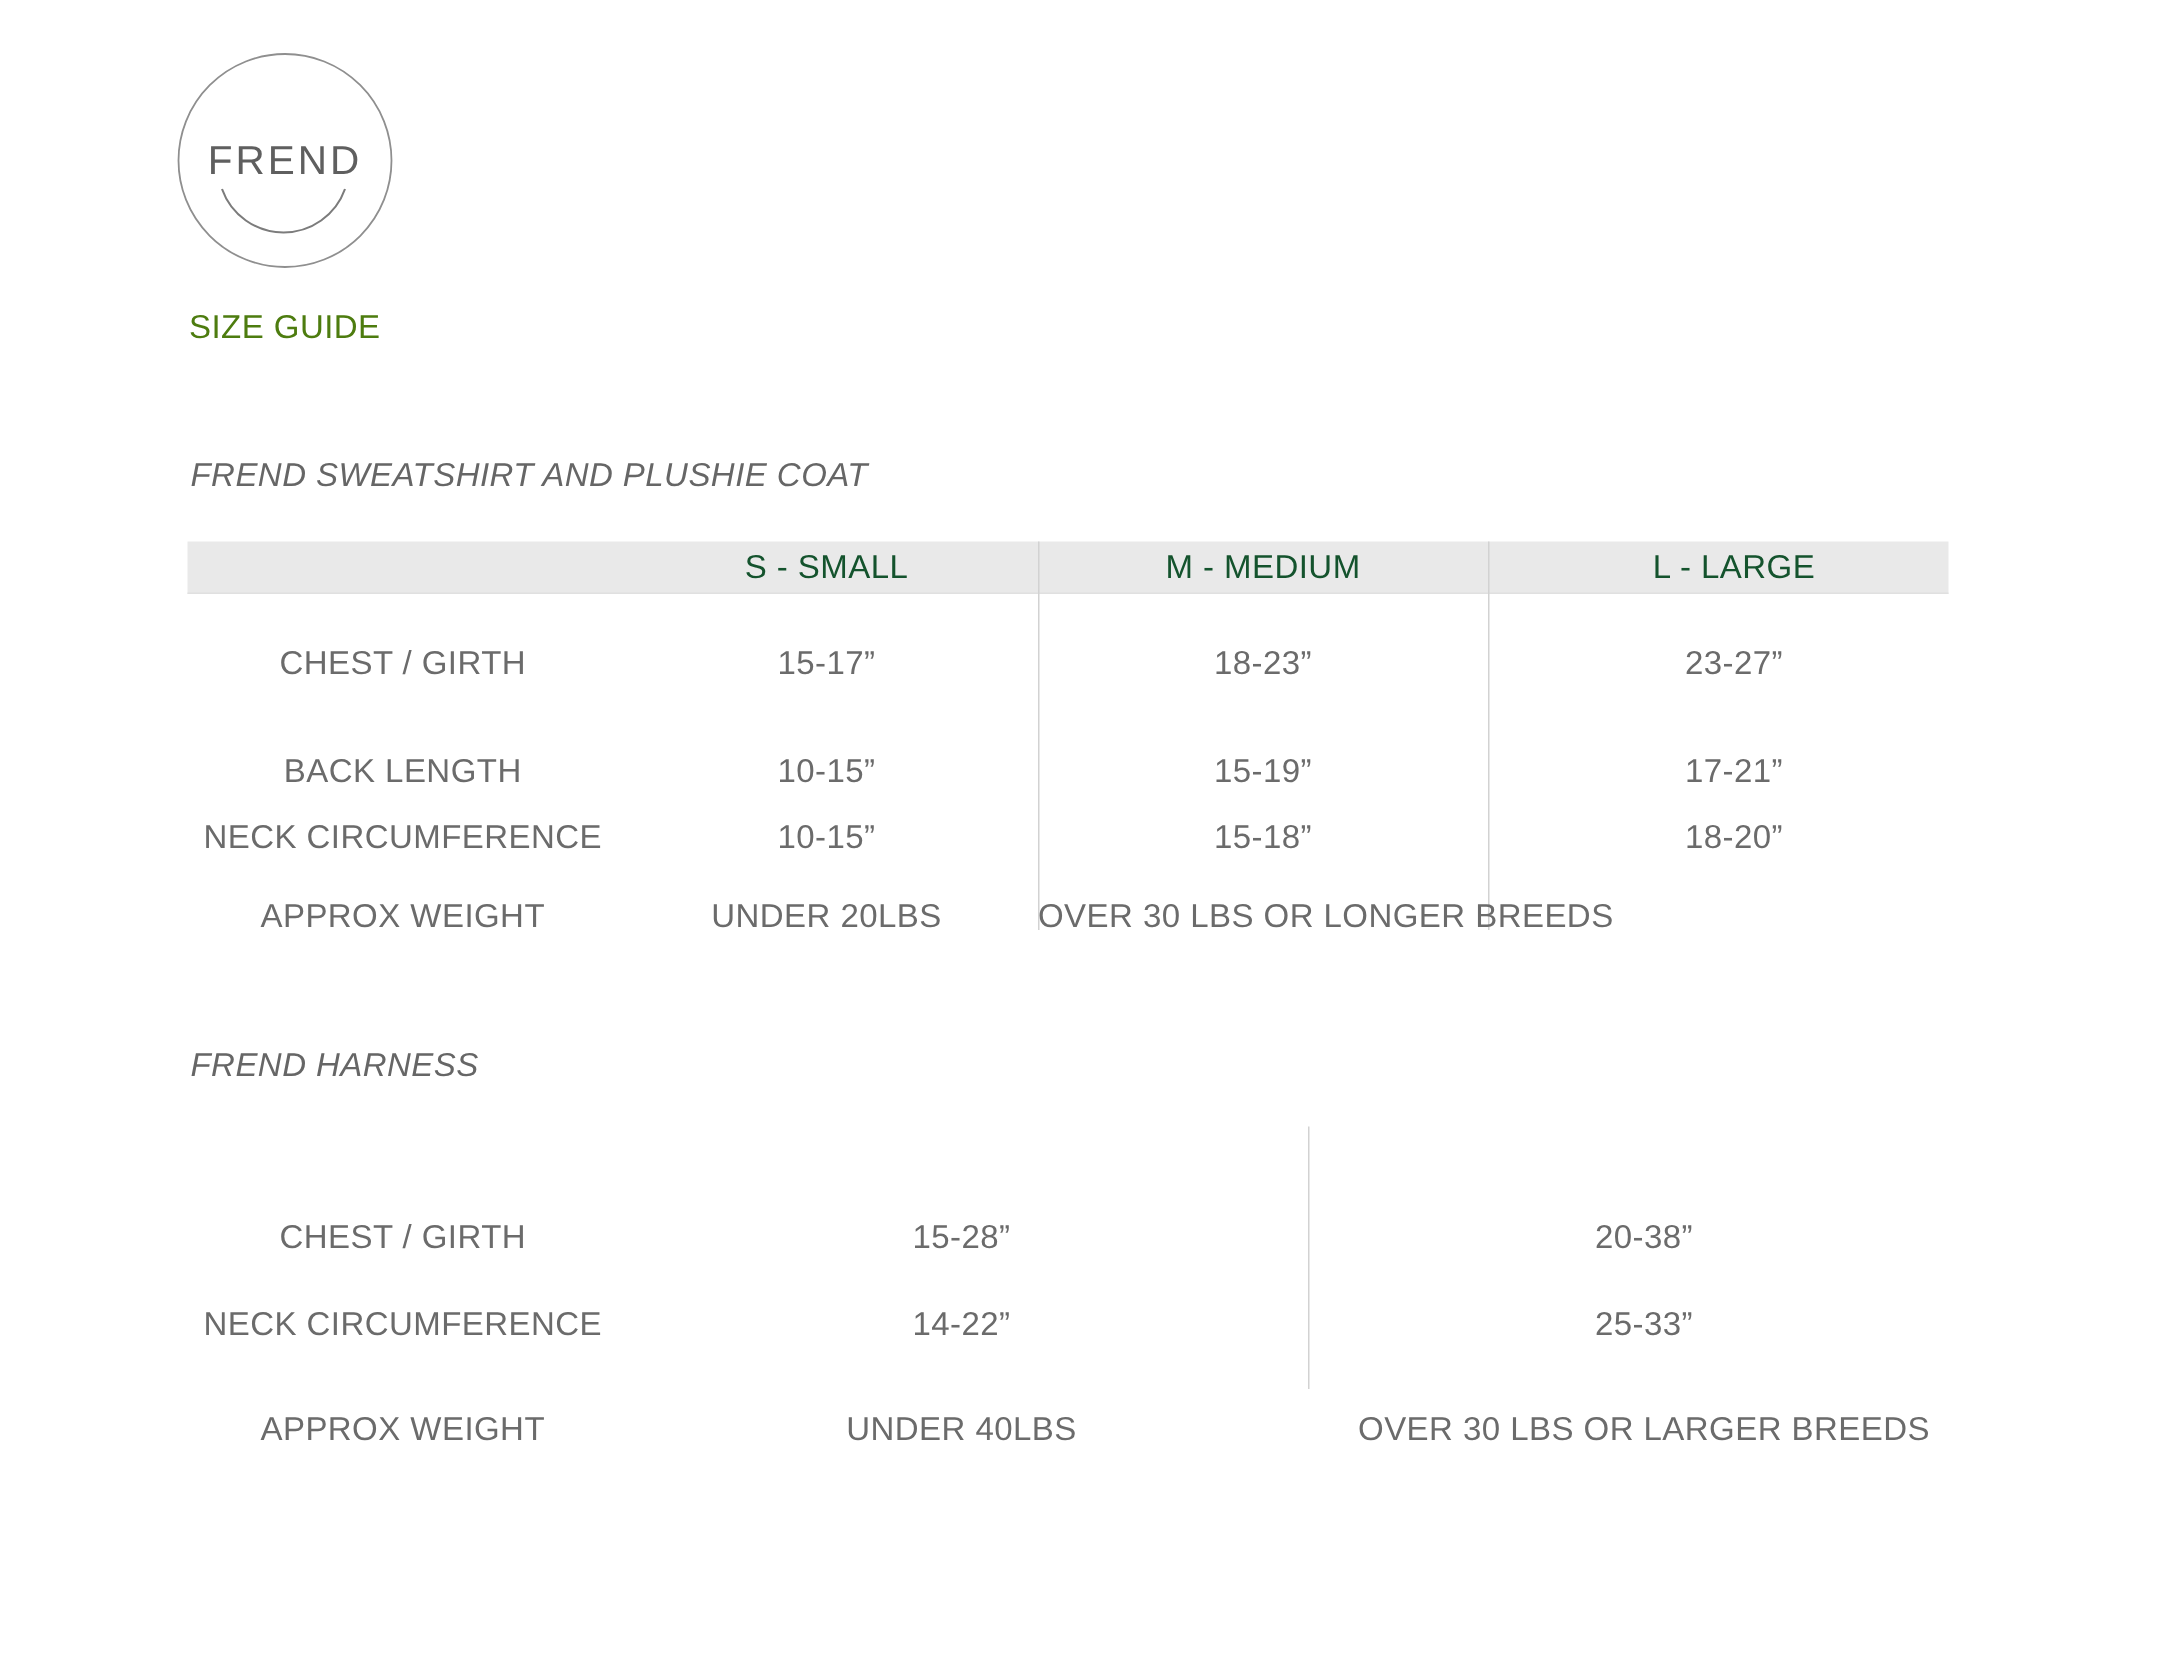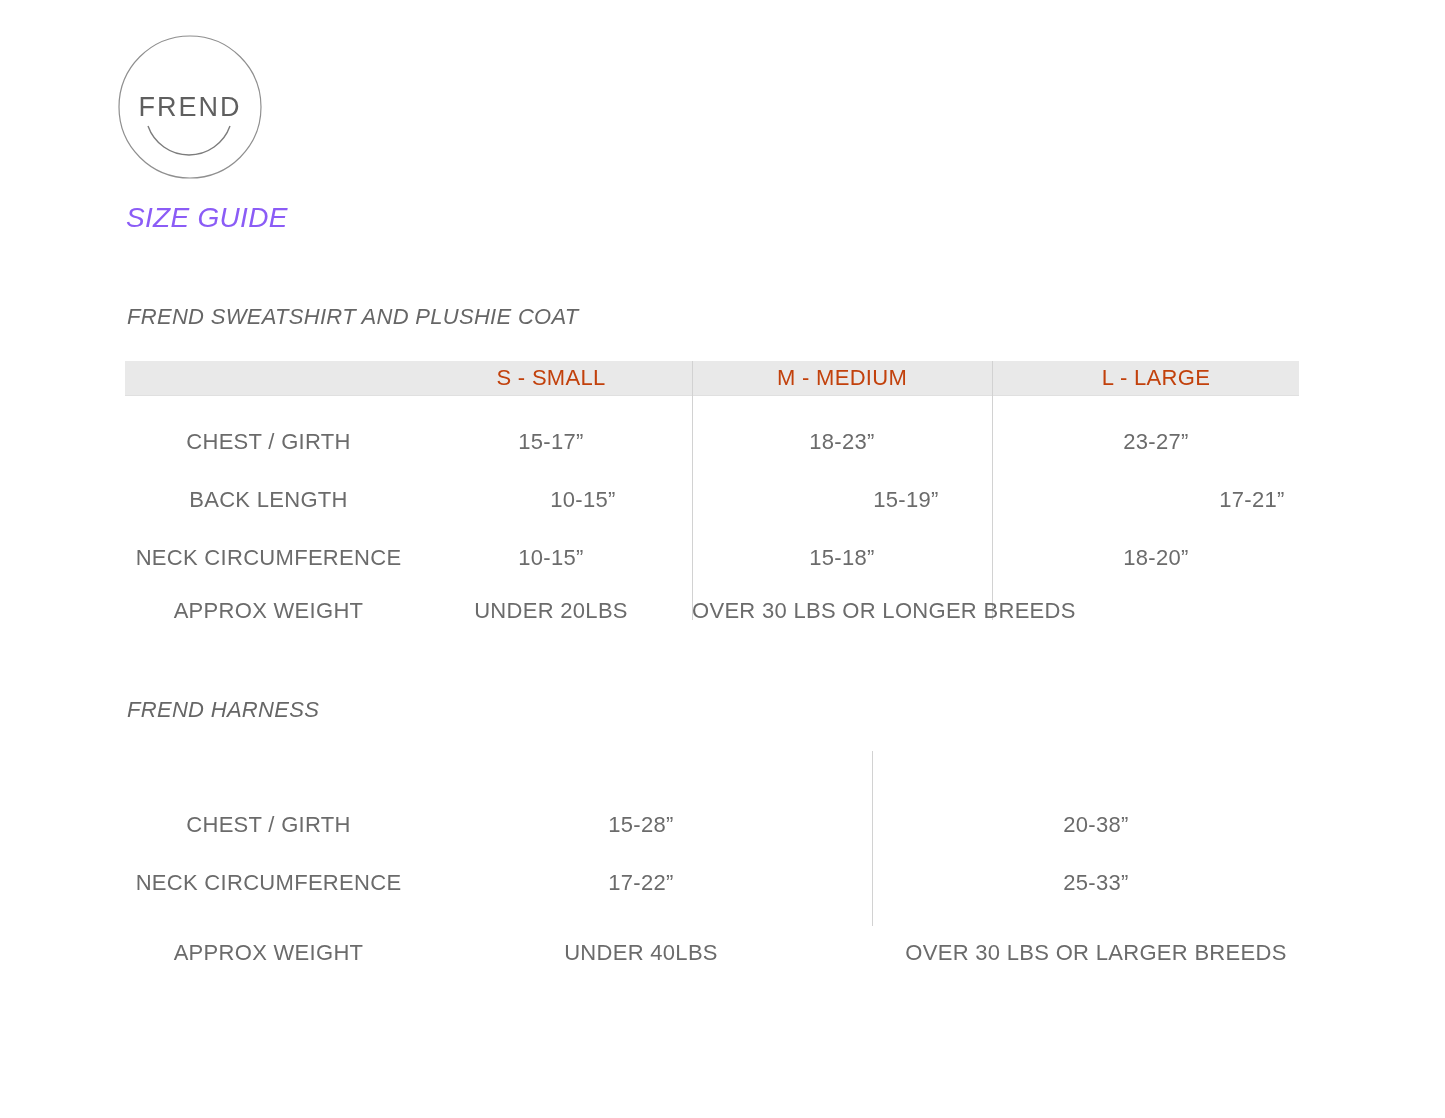--- a/index.html
+++ b/index.html
@@ -22,41 +22,41 @@
   .logo text {
     fill: #5f5f5f;
     font-family: "Liberation Sans", sans-serif;
     font-size: 27px;
     letter-spacing: 2px;
     text-anchor: middle;
   }
 
   .page-title {
     position: absolute; left: 126px; top: 203px;
-    margin: 0; font-size: 28px; font-weight: normal;
-    line-height: 30px; color: #8b5cf6; font-style: italic;
+    margin: 0; font-size: 22px; font-weight: normal;
+    line-height: 30px; color: #4d7c0f;
   }
 
   .section-title {
     position: absolute; left: 127px;
     margin: 0; font-size: 22px; font-weight: normal;
     line-height: 30px; color: #666666; font-style: italic;
   }
   .section-title.t1 { top: 302px; }
   .section-title.t2 { top: 695px; }
 
   
   .sizetable { position: absolute; left: 125px; width: 1195px; }
   .sizetable.t1 { top: 361px; height: 270px; }
   .sizetable.t2 { top: 751px; height: 230px; }
 
   .thead {
     display: grid; height: 34px; align-items: center;
     background: #e9e9e9; border-bottom: 1px solid #e0e0e0;
-    color: #c2410c;
+    color: #14532d;
   }
   .t1 .thead, .t1 .trow { grid-template-columns: 285px 282px 300px 328px; }
   .t2 .thead, .t2 .trow { grid-template-columns: 285px 462px 448px; }
 
   .trow {
     position: absolute; left: 0; width: 100%;
     display: grid; line-height: 30px;
   }
   .cell { text-align: center; white-space: nowrap; }
   .cell.label { text-align: center; padding-left: 2px; }
@@ -92,21 +92,21 @@
     <div class="divider" style="left:567px; height:259px;"></div>
     <div class="divider" style="left:867px; height:259px;"></div>
 
     <div class="trow" style="top:66px;">
       <div class="cell label">CHEST / GIRTH</div>
       <div class="cell">15-17”</div>
       <div class="cell">18-23”</div>
       <div class="cell">23-27”</div>
     </div>
 
-    <div class="trow" style="top:124px;gap:32px;">
+    <div class="trow" style="top:138px;">
       <div class="cell label">BACK LENGTH</div>
       <div class="cell">10-15”</div>
       <div class="cell">15-19”</div>
       <div class="cell">17-21”</div>
     </div>
 
     <div class="trow" style="top:182px;">
       <div class="cell label">NECK CIRCUMFERENCE</div>
       <div class="cell">10-15”</div>
       <div class="cell">15-18”</div>
@@ -127,21 +127,21 @@
     <div class="divider" style="left:747px; height:175px;"></div>
 
     <div class="trow" style="top:59px;">
       <div class="cell label">CHEST / GIRTH</div>
       <div class="cell">15-28”</div>
       <div class="cell">20-38”</div>
     </div>
 
     <div class="trow" style="top:117px;">
       <div class="cell label">NECK CIRCUMFERENCE</div>
-      <div class="cell">17-22”</div>
+      <div class="cell">14-22”</div>
       <div class="cell">25-33”</div>
     </div>
 
     <div class="trow" style="top:187px;">
       <div class="cell label">APPROX WEIGHT</div>
       <div class="cell">UNDER 40LBS</div>
       <div class="cell">OVER 30 LBS OR LARGER BREEDS</div>
     </div>
   </div>
 

